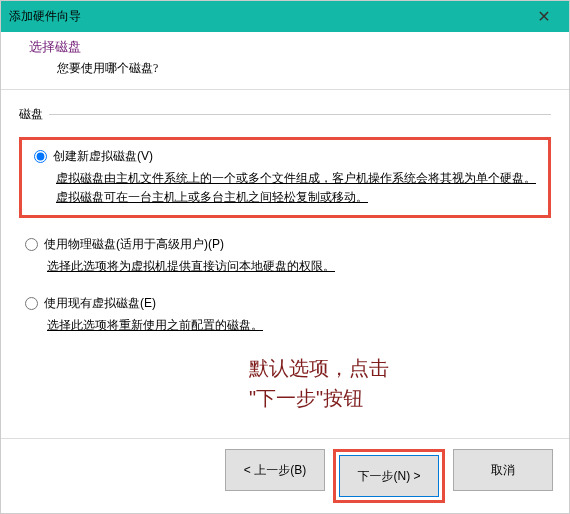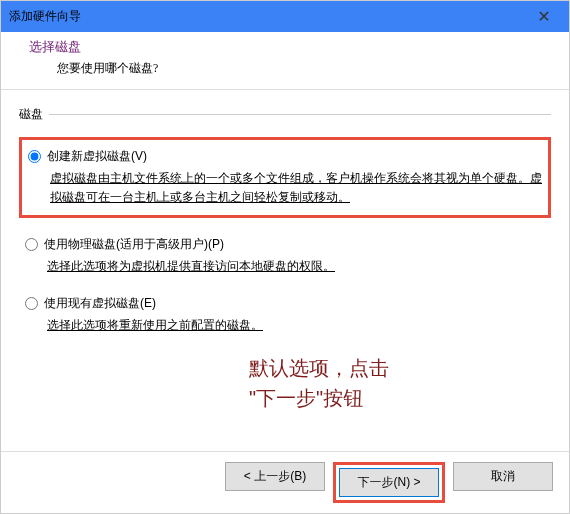--- a/index.html
+++ b/index.html
@@ -14,21 +14,21 @@
       width: 570px;
       height: 514px;
       position: relative;
       border: 1px solid #ccc;
     }
     .titlebar {
       display: flex;
       justify-content: space-between;
       align-items: center;
       padding: 6px 10px 6px 8px;
-      background: #3b82f6;
+      background: #14b8a6;
     }
     .close-btn {
       font-size: 16px;
       color: #333;
       cursor: pointer;
       width: 30px;
       text-align: center;
     }
     .header-section {
       padding: 6px 8px 12px 28px;
@@ -86,21 +86,21 @@
     }
     .radio-desc {
       font-size: 12px;
       color: #000;
       padding-left: 22px;
       line-height: 1.6;
       text-decoration: underline;
     }
     .highlight-box {
       border: 3px solid #e74c3c;
-      padding: 8px 6px;
+      padding: 8px 12px;
       margin-bottom: 18px;
     }
     .highlight-box .radio-option {
       margin-bottom: 0;
       padding-left: 0;
     }
     .annotation {
       color: #7f1d1d;
       font-size: 20px;
       line-height: 1.5;
@@ -114,21 +114,21 @@
       right: 0;
       border-top: 1px solid #ddd;
       padding: 10px 16px;
       display: flex;
       justify-content: flex-end;
       gap: 8px;
       background: #fff;
     }
     .btn {
       min-width: 100px;
-      height: 29px;
+      height: 42px;
       border: 1px solid #aaa;
       background: #e1e1e1;
       font-size: 12px;
       color: #000;
       cursor: pointer;
       display: flex;
       align-items: center;
       justify-content: center;
       font-family: inherit;
     }

